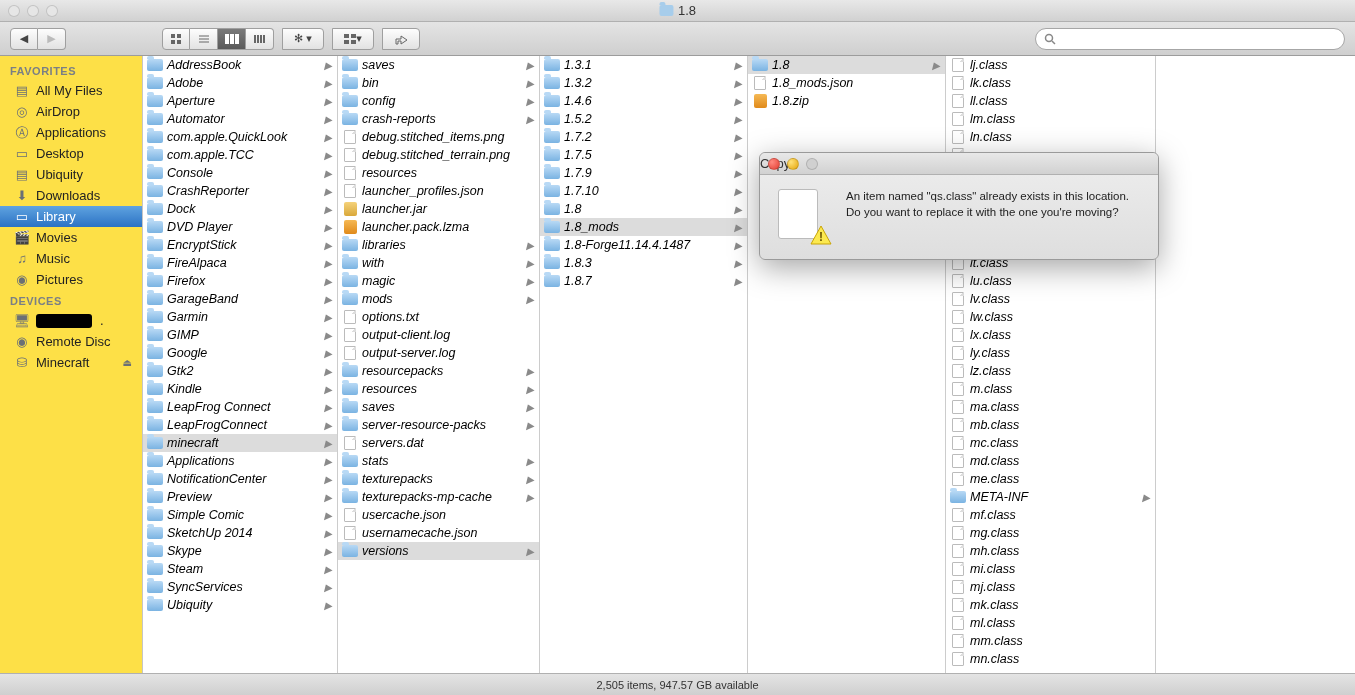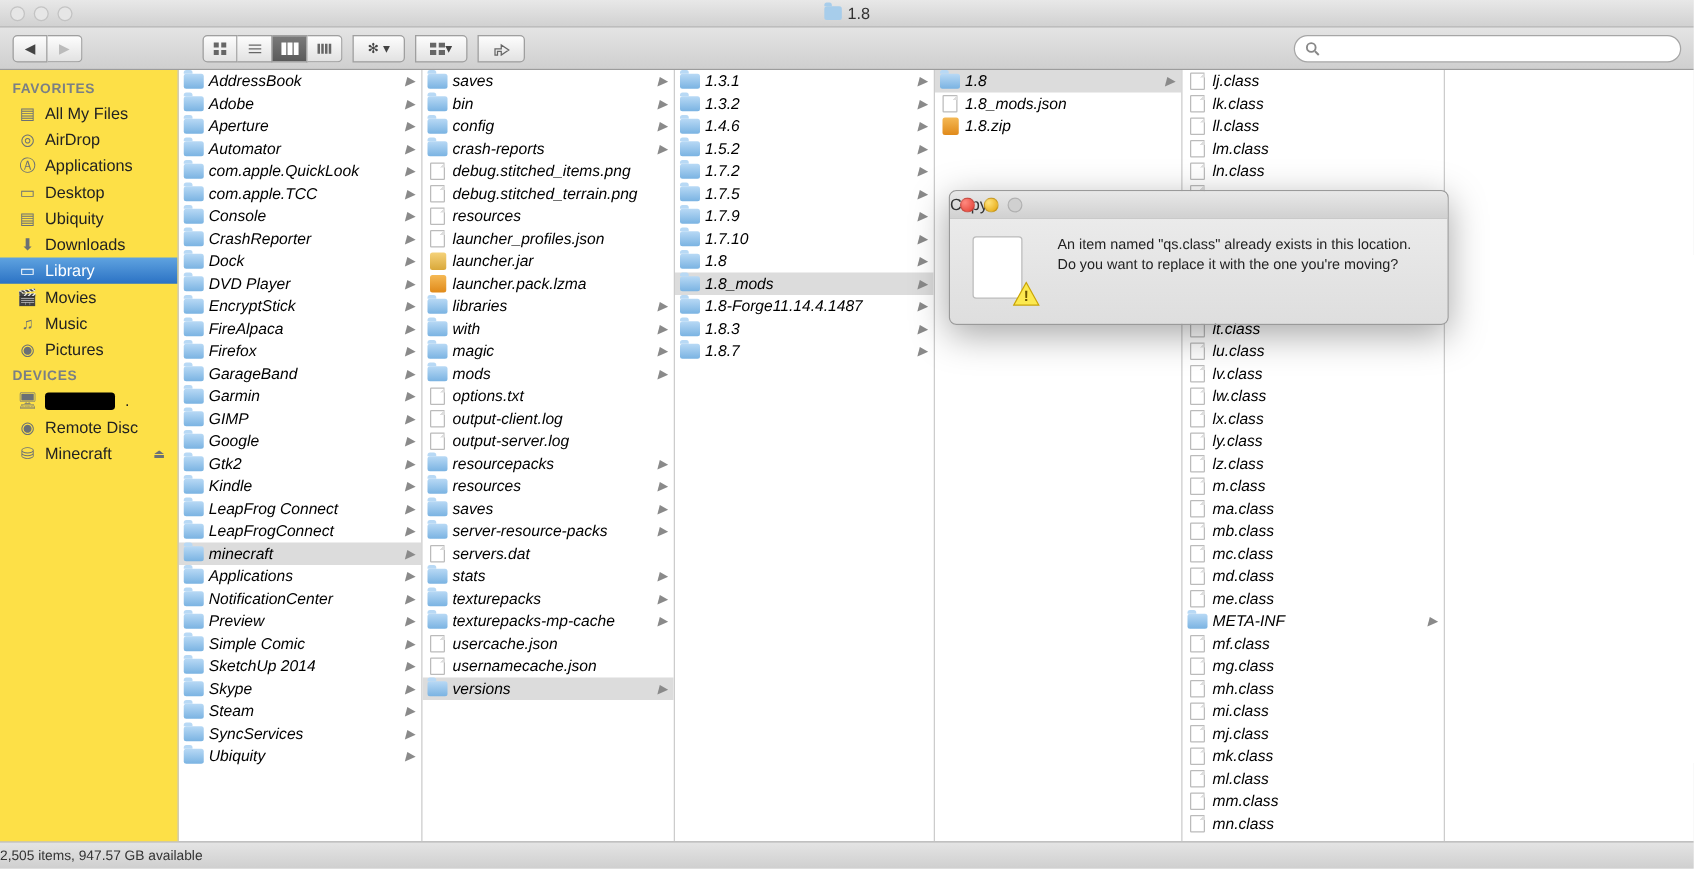--- a/index.html
+++ b/index.html
@@ -45,21 +45,21 @@
 .row .arrow { margin-left: auto; color: #8a8a8a; font-size: 10px; }
 .ficon { width: 16px; height: 14px; flex-shrink: 0; display: flex; align-items: center; justify-content: center; }
 .folder-icon { width: 16px; height: 12px; background: linear-gradient(#b8d9f5, #7ab3e2); border-radius: 2px; position: relative; }
 .folder-icon:before { content: ""; position: absolute; top: -3px; left: 0; width: 7px; height: 3px; background: #b8d9f5; border-radius: 2px 2px 0 0; }
 .file-icon { width: 12px; height: 14px; background: #fff; border: 1px solid #bbb; border-radius: 1px; position: relative; }
 .file-icon:after { content: ""; position: absolute; top: -1px; right: -1px; width: 4px; height: 4px; background: linear-gradient(135deg, transparent 48%, #ddd 50%); }
 .zip-icon { width: 13px; height: 14px; background: linear-gradient(#f5b955, #e08a1a); border-radius: 2px; }
 .jar-icon { width: 13px; height: 14px; background: linear-gradient(#f5d27a, #d9a83a); border-radius: 2px; }
 
 
-.statusbar { height: 22px; background: linear-gradient(#e4e4e4, #cfcfcf); border-top: 1px solid #b0b0b0; display: flex; align-items: center; justify-content: flex-start; font-size: 11px; color: #333; }
+.statusbar { height: 22px; background: linear-gradient(#e4e4e4, #cfcfcf); border-top: 1px solid #b0b0b0; display: flex; align-items: center; justify-content: center; font-size: 11px; color: #333; }
 
 
 .dialog-title { height: 22px; background: linear-gradient(#e8e8e8, #d1d1d1); border-bottom: 1px solid #b0b0b0; display: flex; align-items: center; padding: 0 8px; position: relative; border-radius: 6px 6px 0 0; }
 .dialog { position: absolute; left: 759px; top: 152px; width: 400px; background: linear-gradient(#eeeeee, #dedede); border: 1px solid #9a9a9a; border-radius: 6px; box-shadow: 0 8px 30px rgba(0,0,0,0.35); z-index: 100; }
 .dialog .traffic-lights { position: relative; z-index: 2; }
 .dialog .traffic-light.red { background: radial-gradient(circle at 30% 30%, #ff8a80, #e33e32); }
 .dialog .traffic-light.yellow { background: radial-gradient(circle at 30% 30%, #ffe27a, #e5a50a); }
 .dialog .traffic-light.green { background: #d0d0d0; }
 .dialog-title-text { position: absolute; width: 100%; left: 0; font-size: 13px; color: #333; }
 .dialog-body { padding: 14px 18px 16px; display: flex; gap: 14px; }

